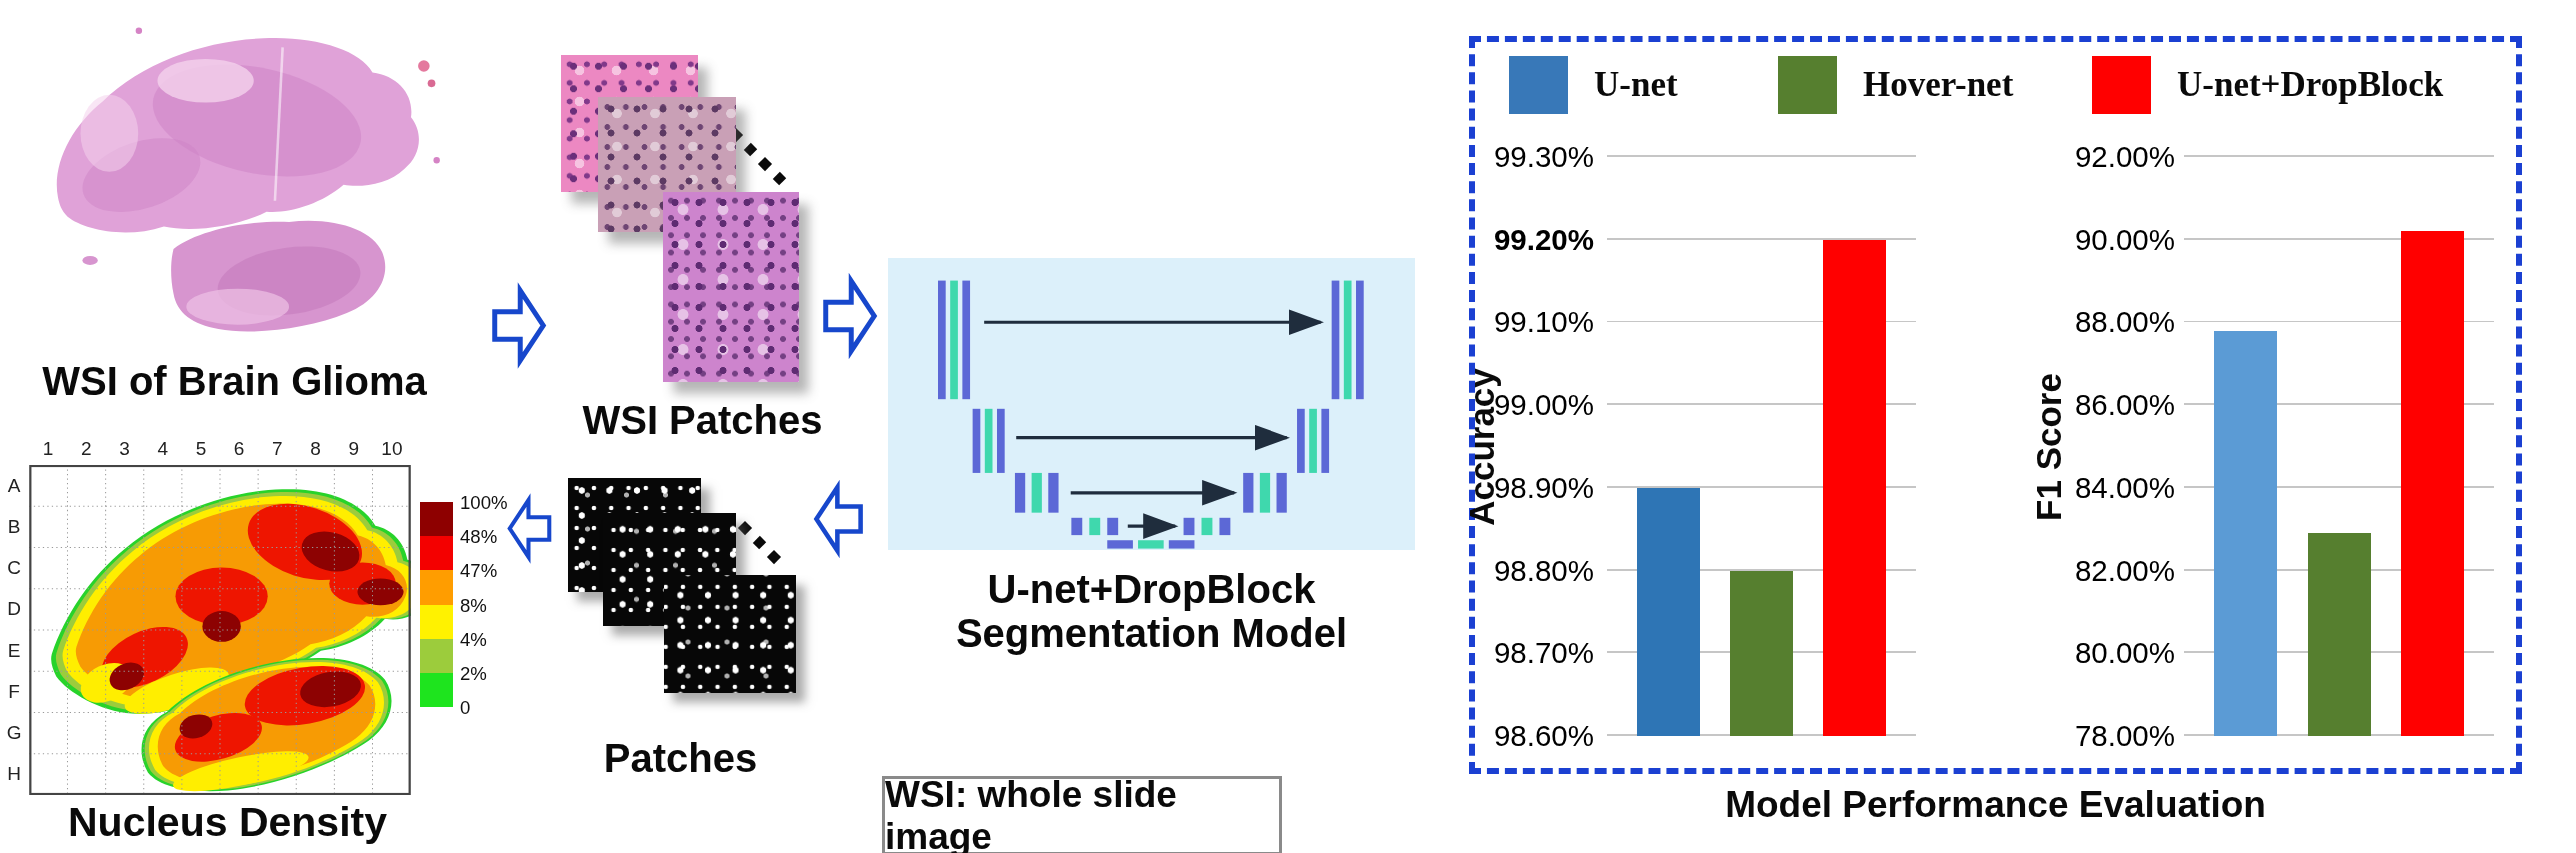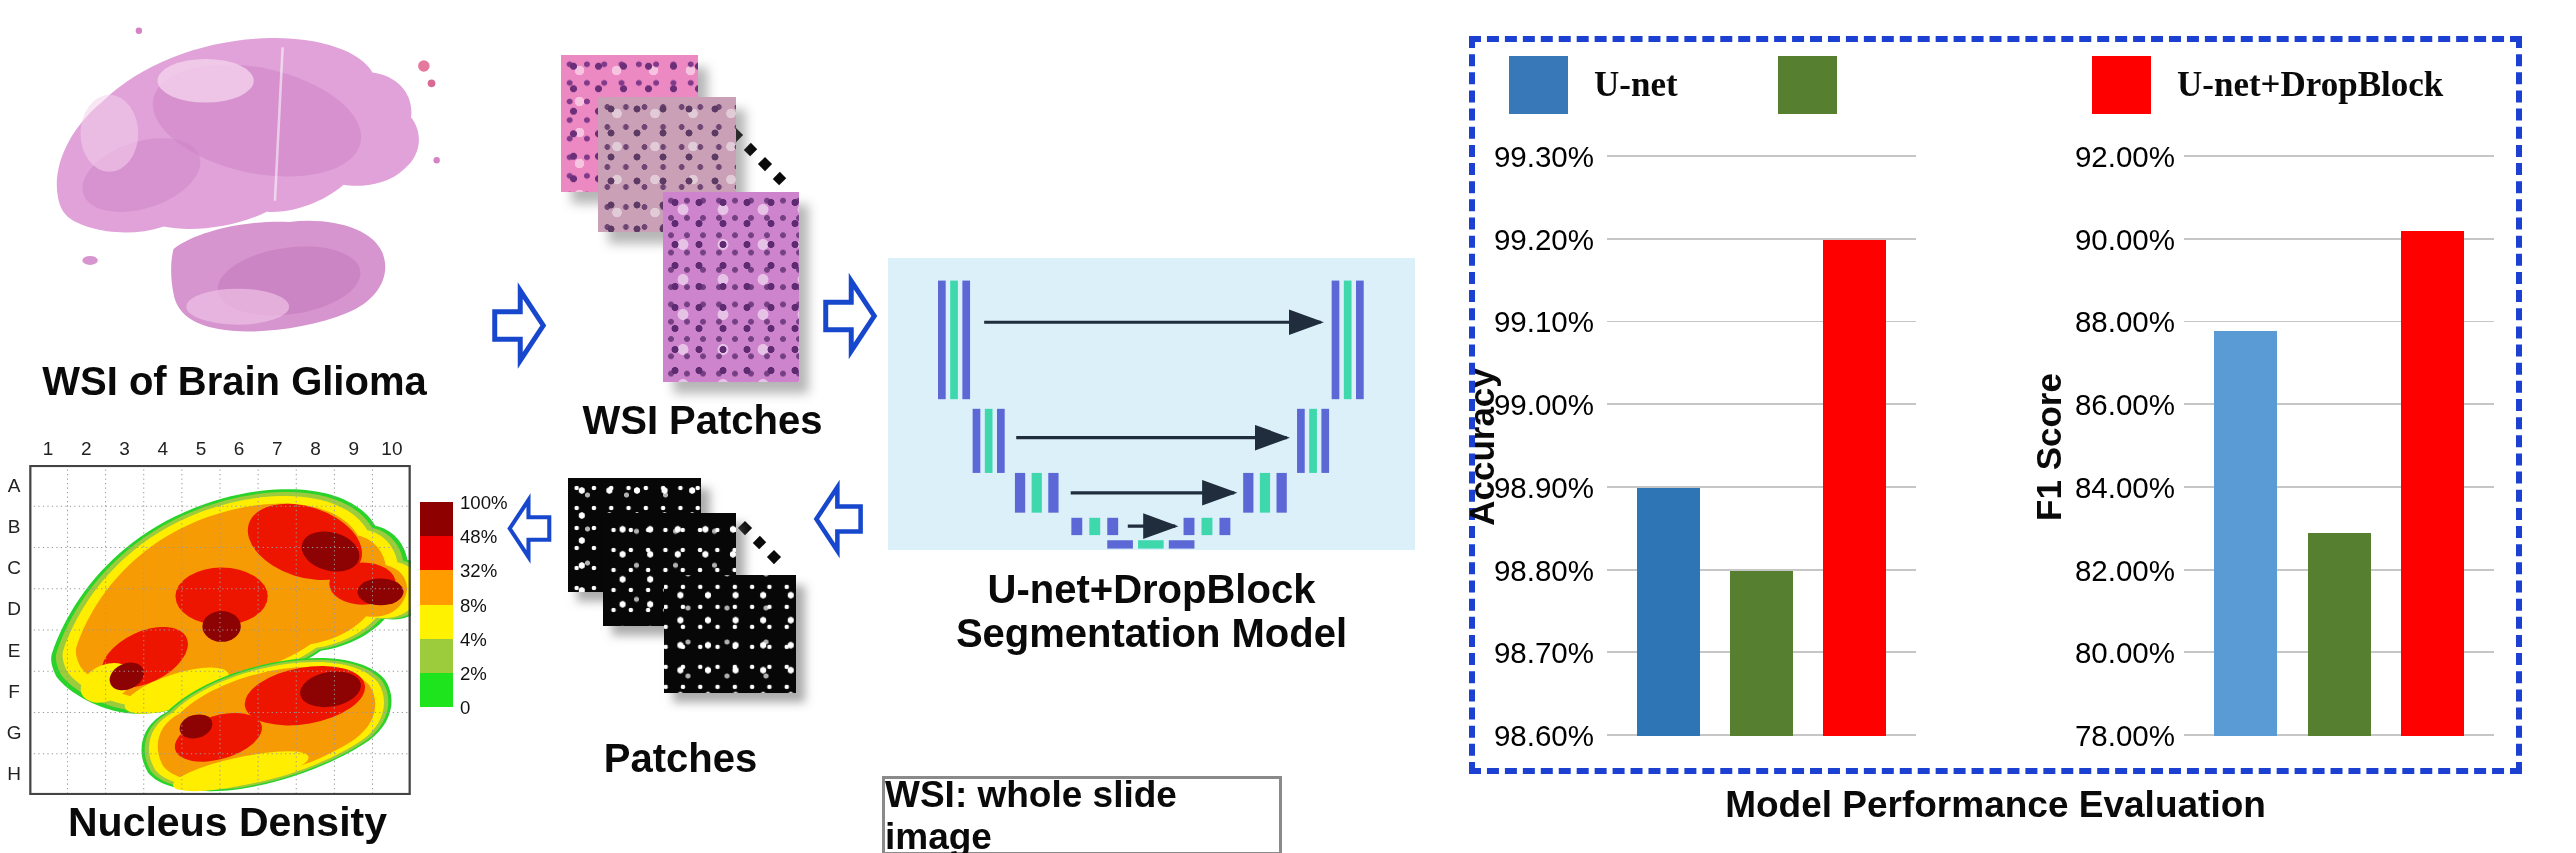--- a/index.html
+++ b/index.html
@@ -277,56 +277,57 @@
   </svg>
   <div class="hm-legend">
       <div class="hm-seg" style="background: rgb(142, 0, 0);"></div>
       <div class="hm-seg" style="background: rgb(244, 0, 0);"></div>
       <div class="hm-seg" style="background: rgb(255, 157, 0);"></div>
       <div class="hm-seg" style="background: rgb(255, 242, 0);"></div>
       <div class="hm-seg" style="background: rgb(156, 204, 60);"></div>
       <div class="hm-seg" style="background: rgb(30, 228, 30);"></div>
       <div class="hm-leg-label" style="top: 0%; text-align: center;">100%</div>
       <div class="hm-leg-label" style="top: 16.6667%;">48%</div>
-      <div class="hm-leg-label" style="top: 33.3333%;">32%</div>
+      <div class="hm-leg-label" style="top: 33.3333%;">47%</div>
       <div class="hm-leg-label" style="top: 50%;">8%</div>
       <div class="hm-leg-label" style="top: 66.6667%;">4%</div>
       <div class="hm-leg-label" style="top: 83.3333%;">2%</div>
       <div class="hm-leg-label" style="top: 100%;">0</div>
     </div>
   <div class="caption cap2" style="left:0px;top:799px;width:455px;">Nucleus Density Heatmap</div>
 
   <div class="note-box">
     <span>WSI: whole slide image</span>
   </div>
 
   <div class="panel"></div>
 
   <div class="legend-item li0">
     <span class="swatch" style="background: rgb(56, 120, 184);"></span>
     <span class="legend-label">U-net</span>
   </div>
   <div class="legend-item li1">
     <span class="swatch" style="background: rgb(86, 127, 47);"></span>
+    <span class="legend-label">Hover-net</span>
   </div>
   <div class="legend-item li2">
     <span class="swatch" style="background: rgb(255, 0, 0);"></span>
     <span class="legend-label">U-net+DropBlock</span>
   </div>
 
   <div>
     <div class="ylabel" style="left:1352px;top:428px;">Accuracy</div>
     <div class="ticks" style="left:1475px;top:157px;width:119px;height:579px;">
         <div class="tick" style="bottom: 0%;">98.60%</div>
         <div class="tick" style="bottom: 14.2857%;">98.70%</div>
         <div class="tick" style="bottom: 28.5714%;">98.80%</div>
         <div class="tick" style="bottom: 42.8571%;">98.90%</div>
         <div class="tick" style="bottom: 57.1429%;">99.00%</div>
         <div class="tick" style="bottom: 71.4286%;">99.10%</div>
-        <div class="tick" style="bottom: 85.7143%;">99.20%</div>
+        <div class="tick" style="bottom: 85.7143%; font-weight: bold;">99.20%</div>
         <div class="tick" style="bottom: 100%;">99.30%</div>
       </div>
     <div class="plot" style="left:1607px;top:157px;width:309px;height:579px;">
         <div class="gridline" style="bottom: 0%;"></div>
         <div class="gridline" style="bottom: 14.2857%;"></div>
         <div class="gridline" style="bottom: 28.5714%;"></div>
         <div class="gridline" style="bottom: 42.8571%;"></div>
         <div class="gridline" style="bottom: 57.1429%;"></div>
         <div class="gridline" style="bottom: 71.4286%;"></div>
         <div class="gridline" style="bottom: 85.7143%;"></div>

